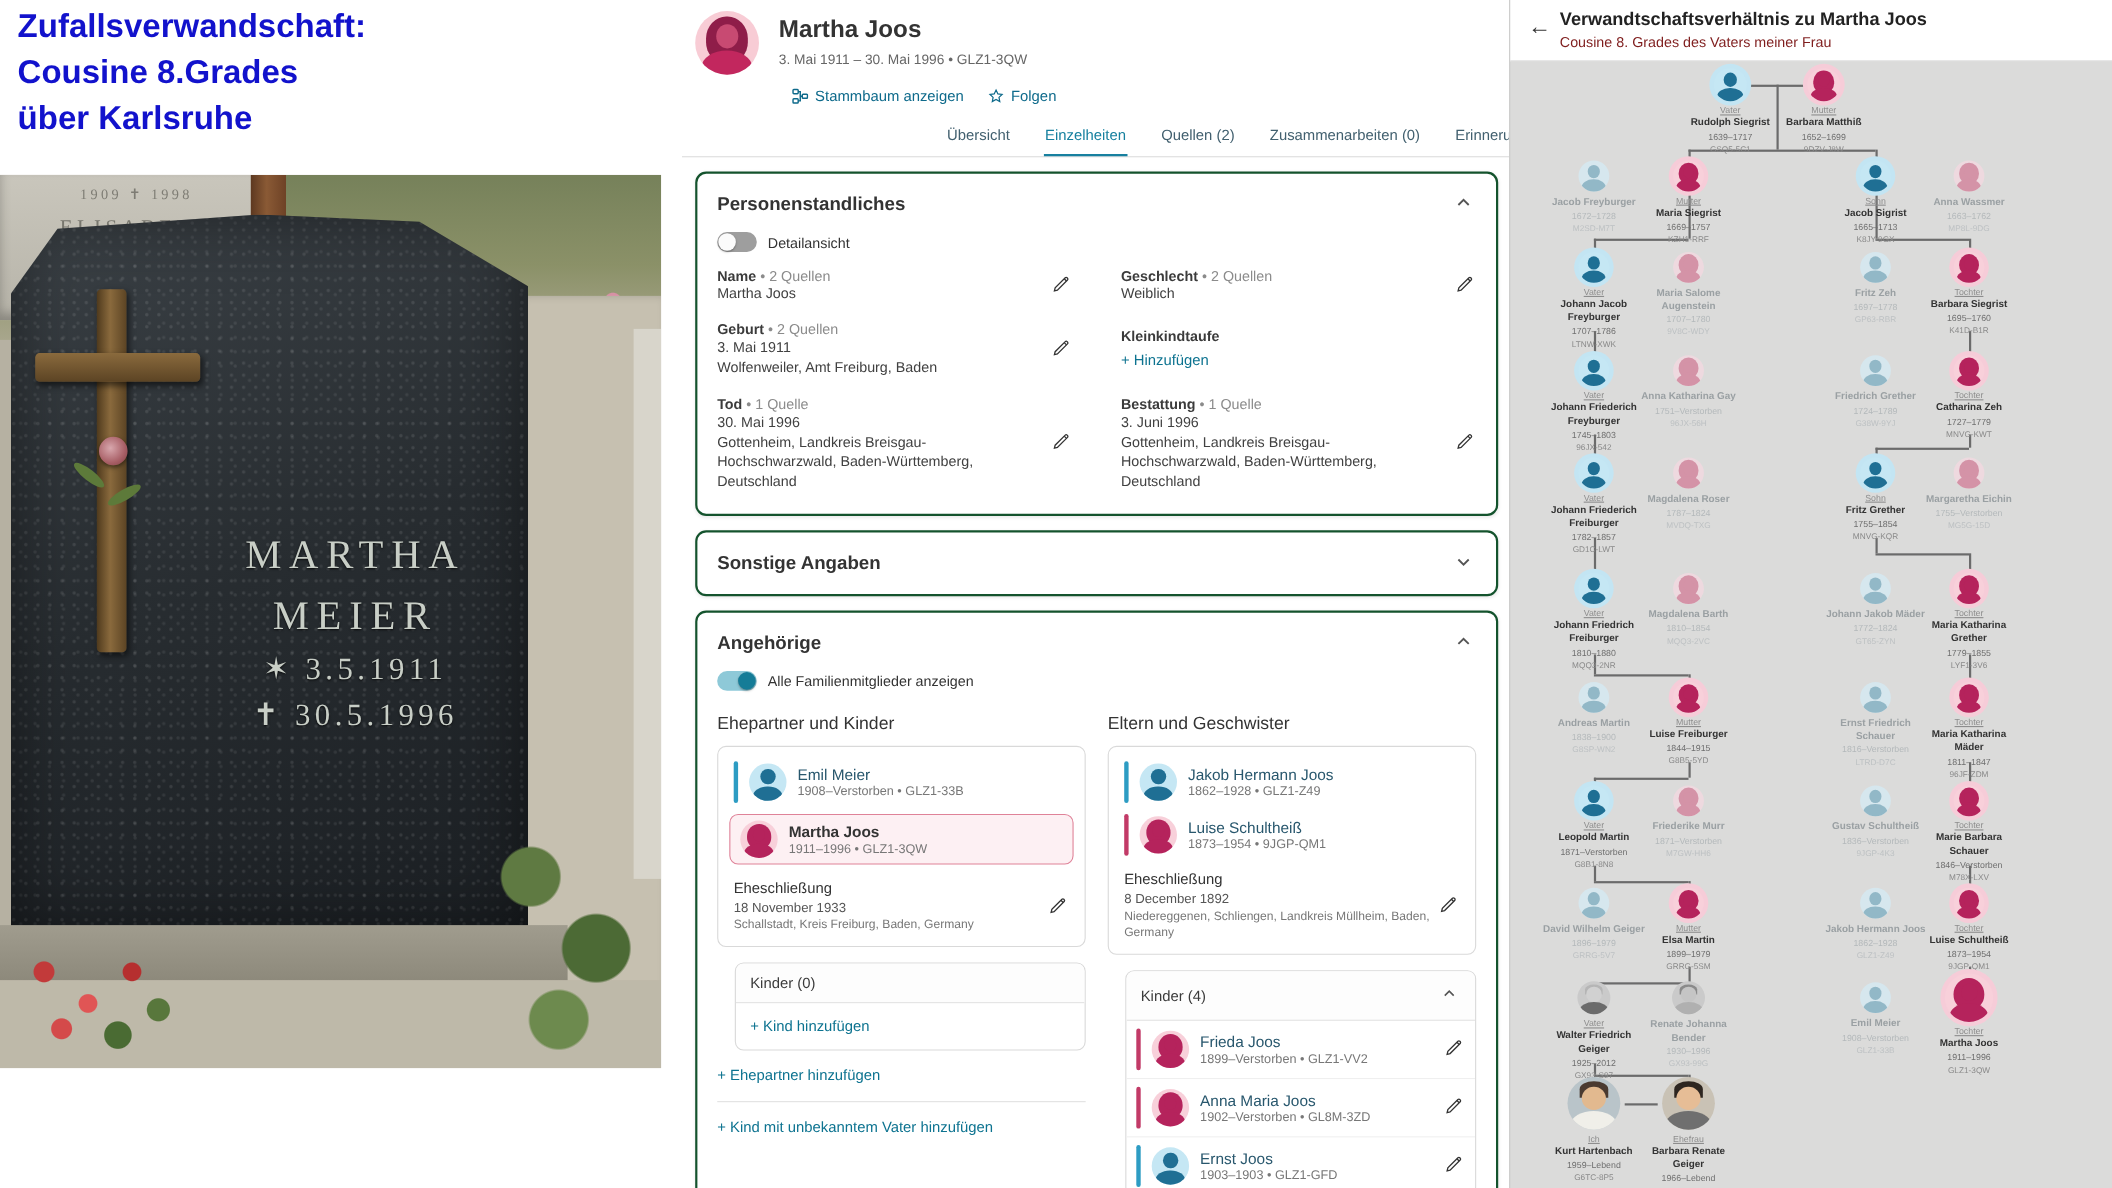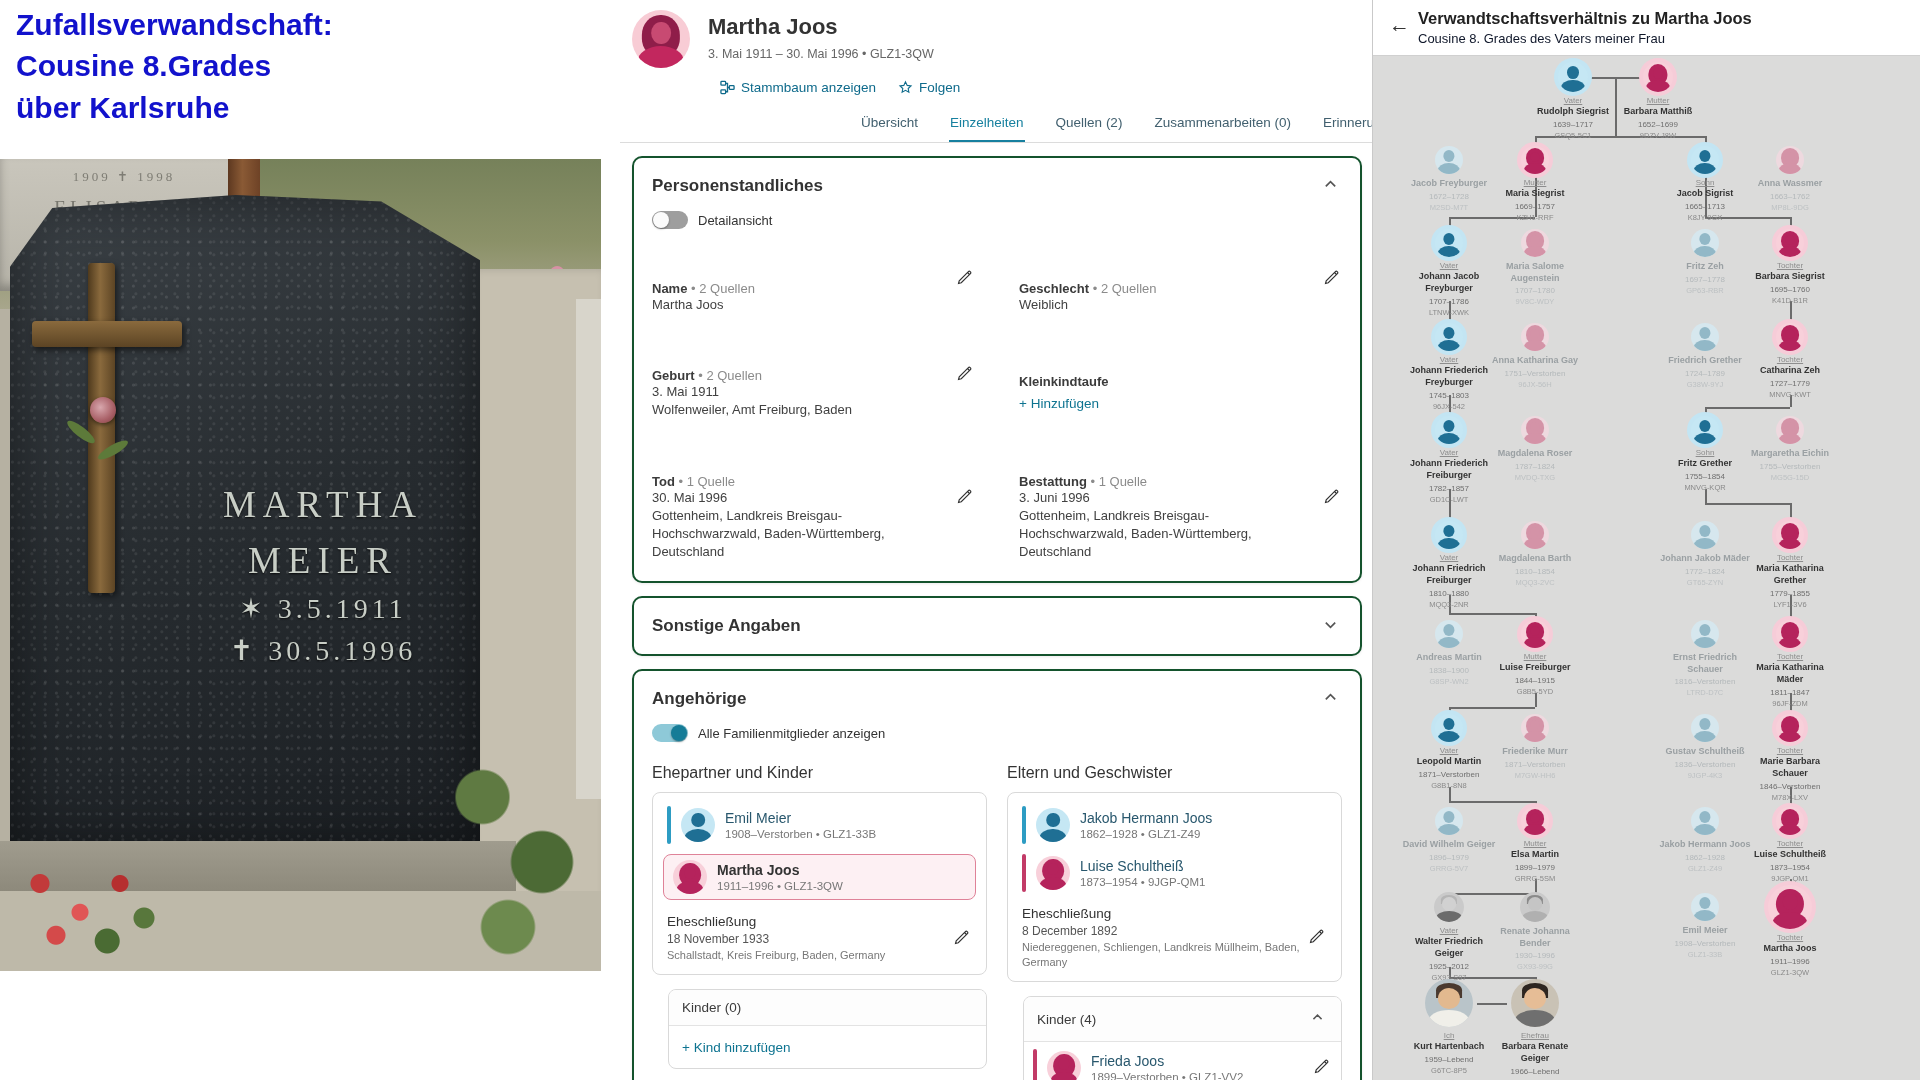--- a/index.html
+++ b/index.html
@@ -96,21 +96,21 @@
   .chev-btn{background:none;border:none;cursor:pointer;padding:4px;color:#555;}
   .switch-row{display:flex;align-items:center;gap:10px;padding:4px 18px 14px;font-size:13px;color:#333;}
   .switch{position:relative;display:inline-block;width:36px;height:18px;border-radius:10px;cursor:pointer;flex:none;}
   .switch::after{content:"";position:absolute;top:1px;width:16px;height:16px;border-radius:50%;box-shadow:0 1px 2px rgba(0,0,0,.35);}
   .switch.off{background:#9e9e9e;}
   .switch.off::after{left:1px;background:#fbfbfb;}
   .switch.on{background:#8ec9d8;}
   .switch.on::after{right:1px;background:#157c97;}
   .vit-grid{display:grid;grid-template-columns:1fr 1fr;gap:16px 44px;padding:0 18px 20px;}
   .field{display:flex;justify-content:space-between;align-items:center;gap:10px;}
-  .f-text{min-width:0;margin-top:38px;}
+  .f-text{min-width:0;}
   .f-label{font-size:13px;font-weight:700;color:#3b3b3b;}
   .f-src{font-weight:400;color:#8b8b8b;}
   .f-line{font-size:13px;color:#414141;line-height:1.4;}
   .pencil-btn{background:none;border:none;cursor:pointer;padding:2px;flex:none;}
   .addlink{display:inline-block;color:#0d7390;font-size:13.5px;cursor:pointer;text-decoration:none;}
   .fam-wrap{display:grid;grid-template-columns:1fr 1fr;gap:0 20px;padding:2px 18px 18px;}
   .fam-col h3{margin:6px 0 10px;font-size:16px;font-weight:400;color:#333;}
   .fam-box{border:1px solid #d9d9d9;border-radius:8px;padding:8px 10px;}
   .member-row{display:flex;align-items:center;gap:10px;padding:5px 4px;}
   .accent{width:4px;height:38px;border-radius:2px;flex:none;}
@@ -162,21 +162,21 @@
   .pav.man-elderly{--skin:#ddd0bd;--shirt:#6b6b66;--hairc:#b9b5ae;filter:grayscale(1);}
   .pav.woman-blurred{--skin:#c9c4bd;--shirt:#b5b0a8;--hairc:#8e8a84;filter:grayscale(1);}
   .pav.man-mustache{--skin:#e2b98f;--shirt:#f0efe9;--hairc:#4a3a30;background:#b9c4c9;}
   .pav.woman-glasses{--skin:#e6bd96;--shirt:#6f6f6f;--hairc:#2e2620;background:#c9c2b5;}
 
   
   .relpanel{position:absolute;left:1372px;top:0;width:548px;height:1080px;background:#dbdbda;border-left:1px solid #c9c9c9;}
   .rel-head{position:absolute;left:0;top:0;width:548px;height:55px;background:#fff;border-bottom:1px solid #d0d0d0;}
   .back-btn{position:absolute;left:10px;top:12px;font-size:21px;color:#333;background:none;border:none;cursor:pointer;}
   .rel-title{position:absolute;left:45px;top:9px;font-size:16.5px;font-weight:700;color:#222;}
-  .rel-sub{position:absolute;left:45px;top:31px;font-size:13px;color:#0f172a;}
+  .rel-sub{position:absolute;left:45px;top:31px;font-size:13px;color:#7f1d1d;}
   .tree-canvas{position:absolute;left:0;top:55px;width:548px;height:1025px;overflow:hidden;}
   .tline{position:absolute;background:#6b6b6b;z-index:1;}
   .tnode{position:absolute;width:96px;text-align:center;z-index:2;cursor:pointer;}
   .avwrap{display:flex;justify-content:center;margin-bottom:4px;}
   .trole{font-size:8px;color:#8d8d8d;line-height:1.3;text-decoration:underline;}
   .tname{font-size:9px;font-weight:700;color:#333;line-height:1.3;}
   .tyears{font-size:8px;color:#6f6f6f;margin-top:2px;}
   .tpid{font-size:7.5px;color:#8a8a8a;margin-top:2px;}
   .tnode.dim .tname{color:#9aa0a3;}
   .tnode.dim .tyears{color:#b4b9bb;}

